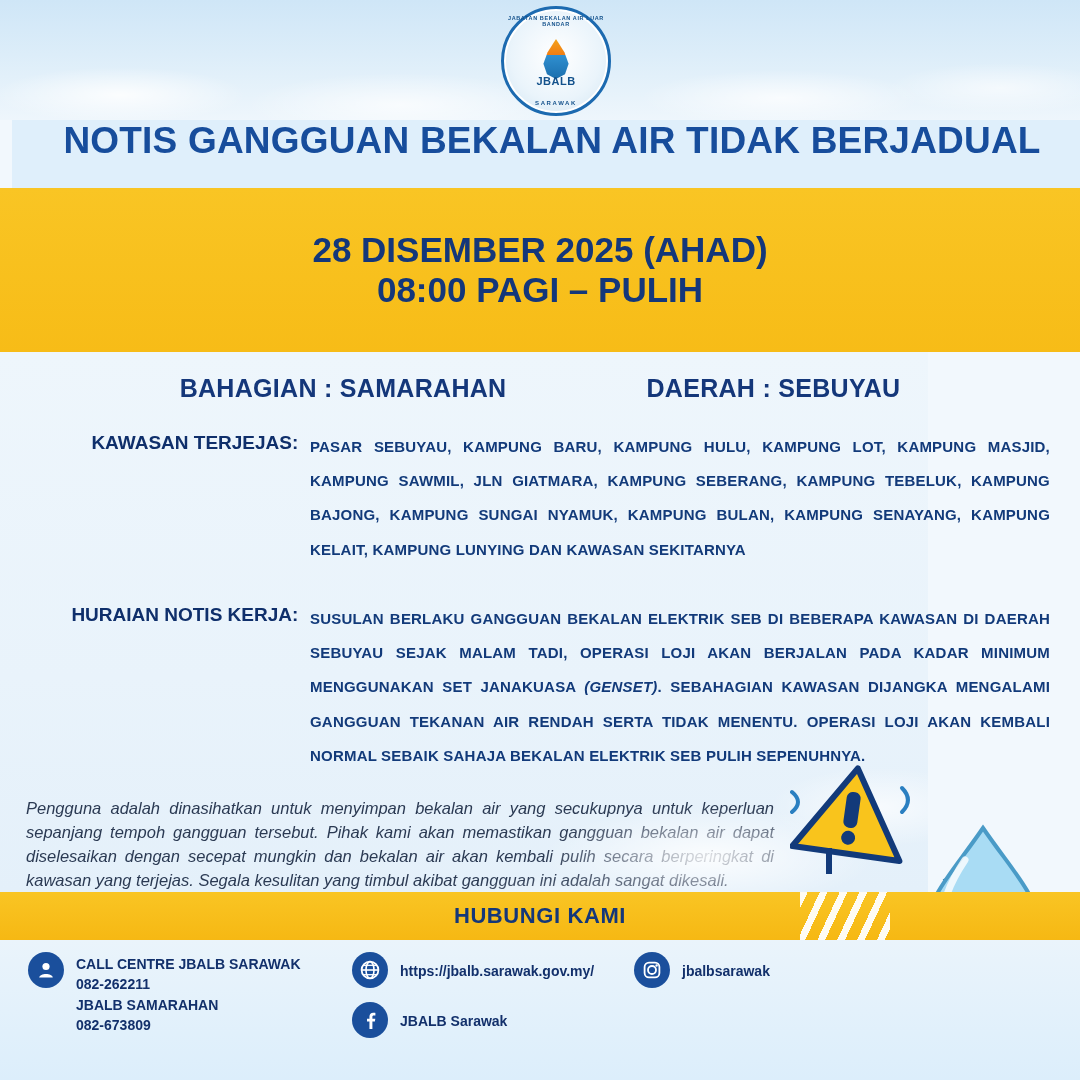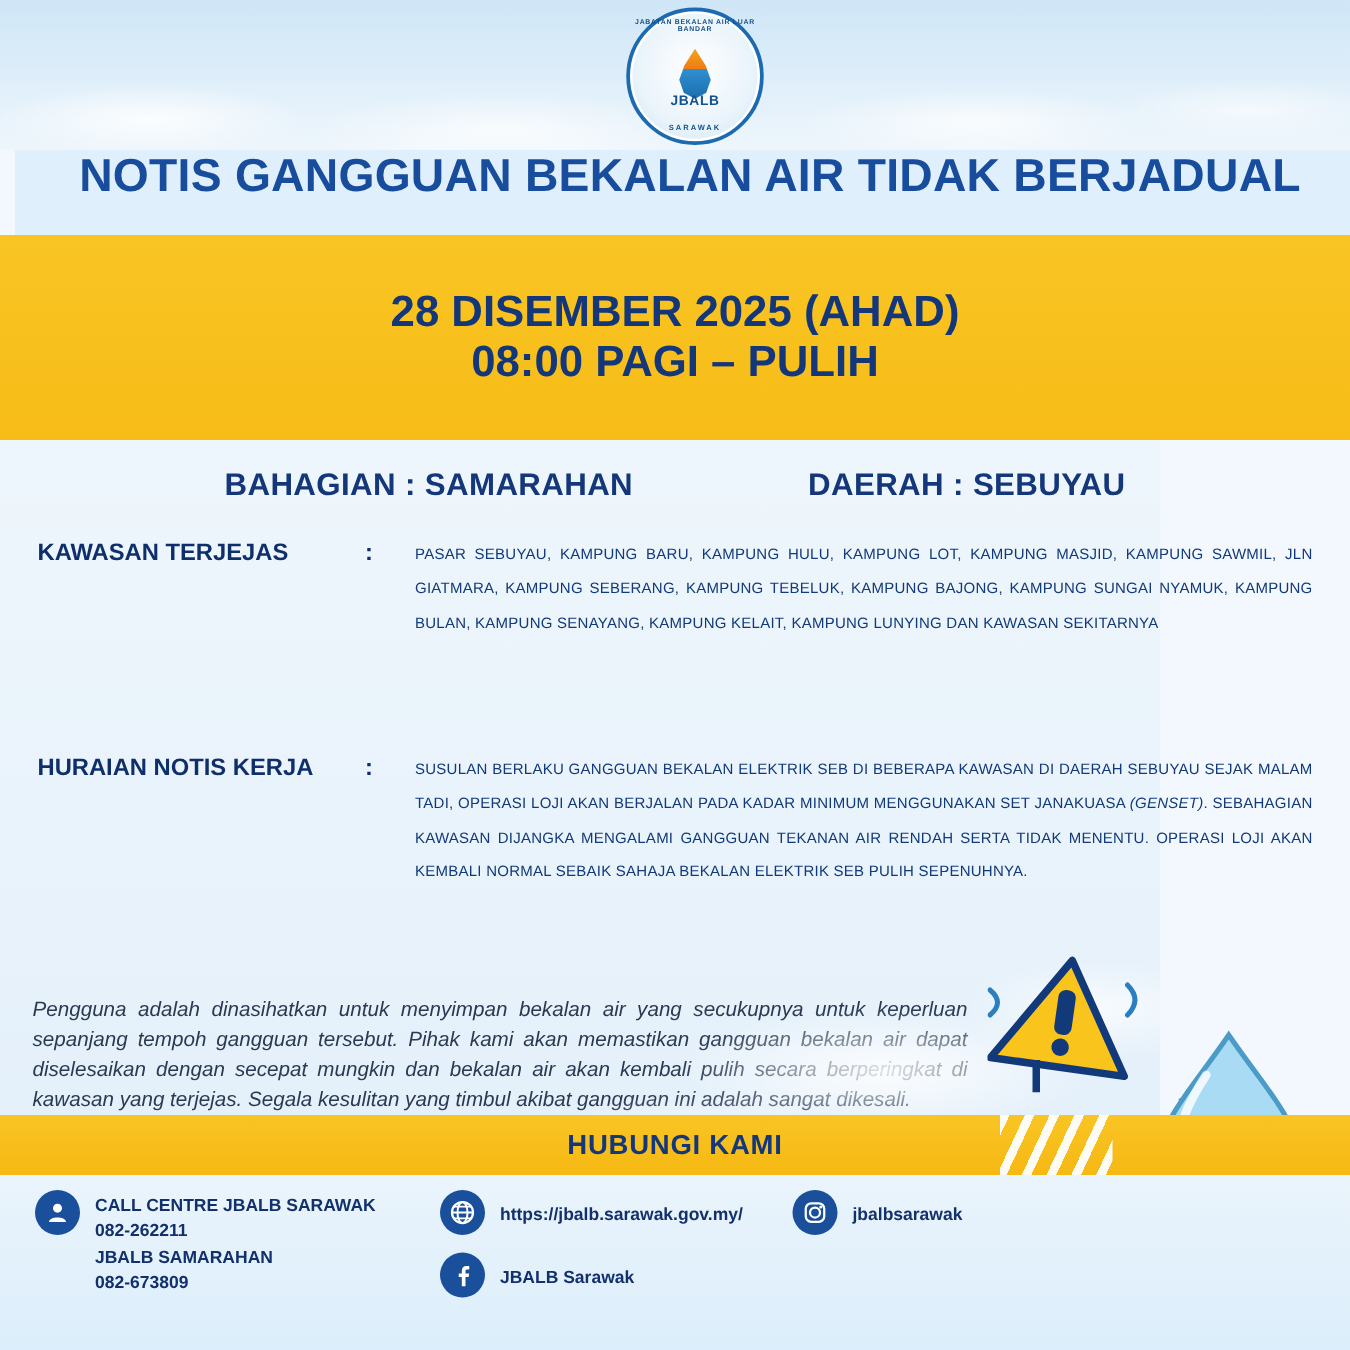--- a/index.html
+++ b/index.html
@@ -170,39 +170,38 @@
   }
   .info-row {
     display: flex;
     align-items: flex-start;
   }
   .info-label {
     width: 262px;
     font-size: 19px;
     font-weight: bold;
     color: #0f2f6b;
-    text-align: left;
+    text-align: right;
     padding-top: 2px;
   }
   .info-colon {
     width: 18px;
     font-size: 19px;
     font-weight: bold;
     color: #0f2f6b;
     padding-top: 2px;
   }
   .info-text {
     flex: 1;
-    font-size: 12px;
-    font-weight: normal;
+    font-size: 15px;
+    font-weight: bold;
     color: #123a7a;
     line-height: 2.28;
     text-align: justify;
     letter-spacing: 0.2px;
-    margin-left: 22px;
   }
   .info-text i {
     font-style: italic;
   }
 
   #kawasan-row { top: 78px; }
   #huraian-row { top: 250px; }
 
   
   .advisory {

